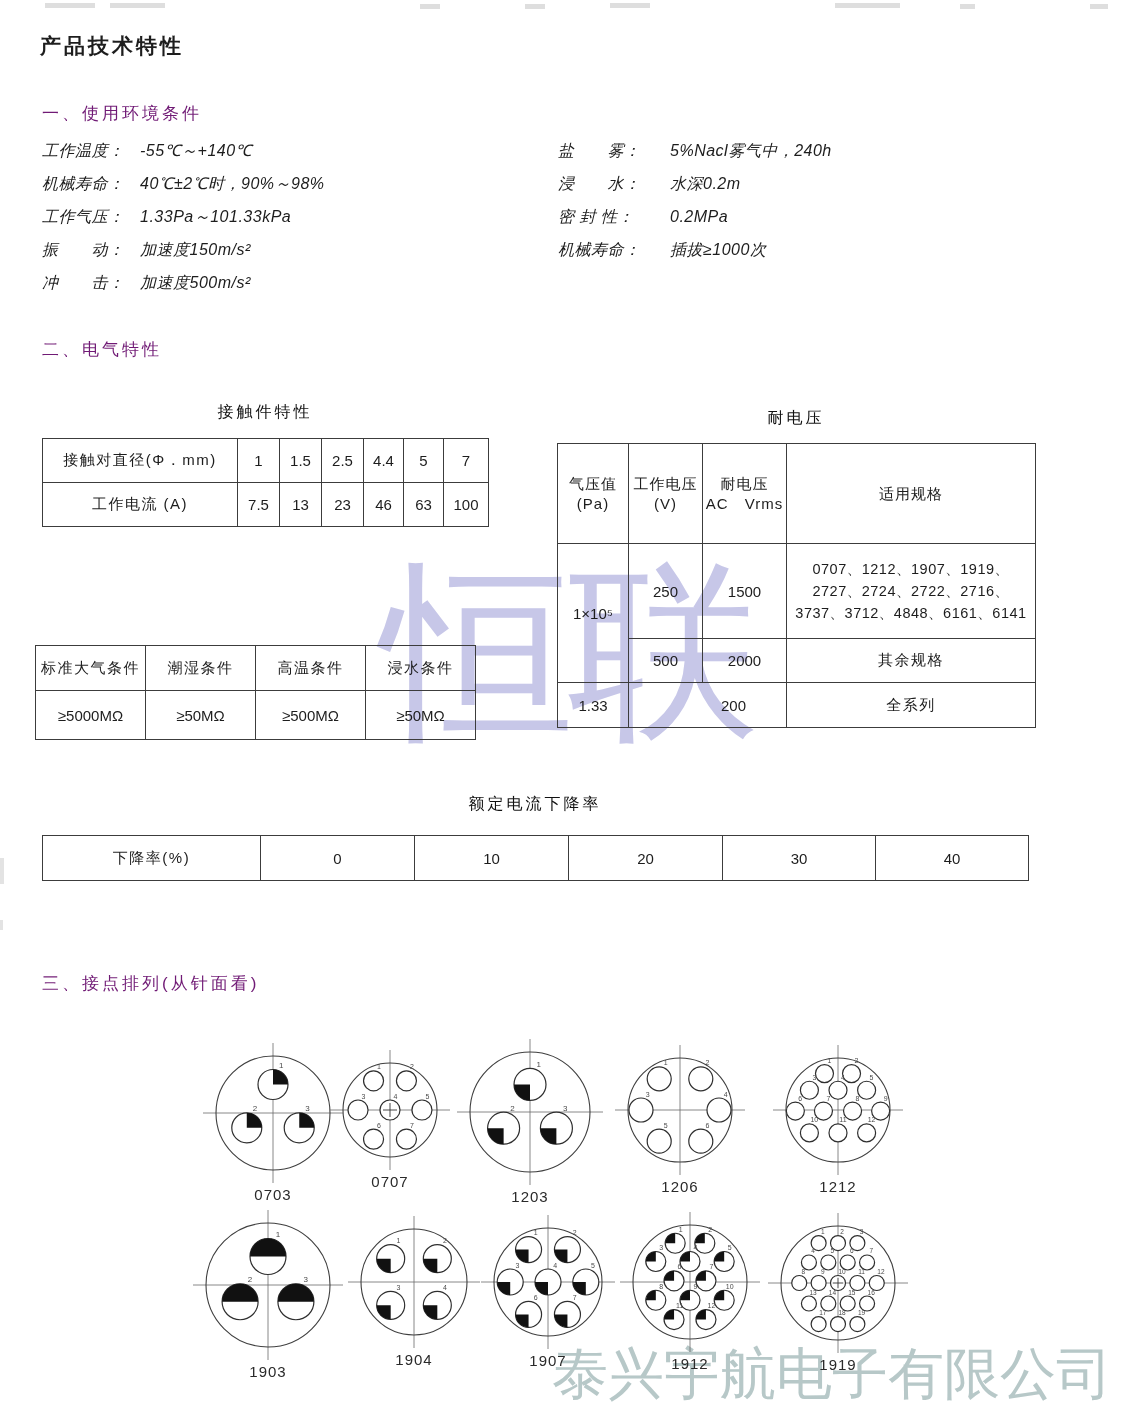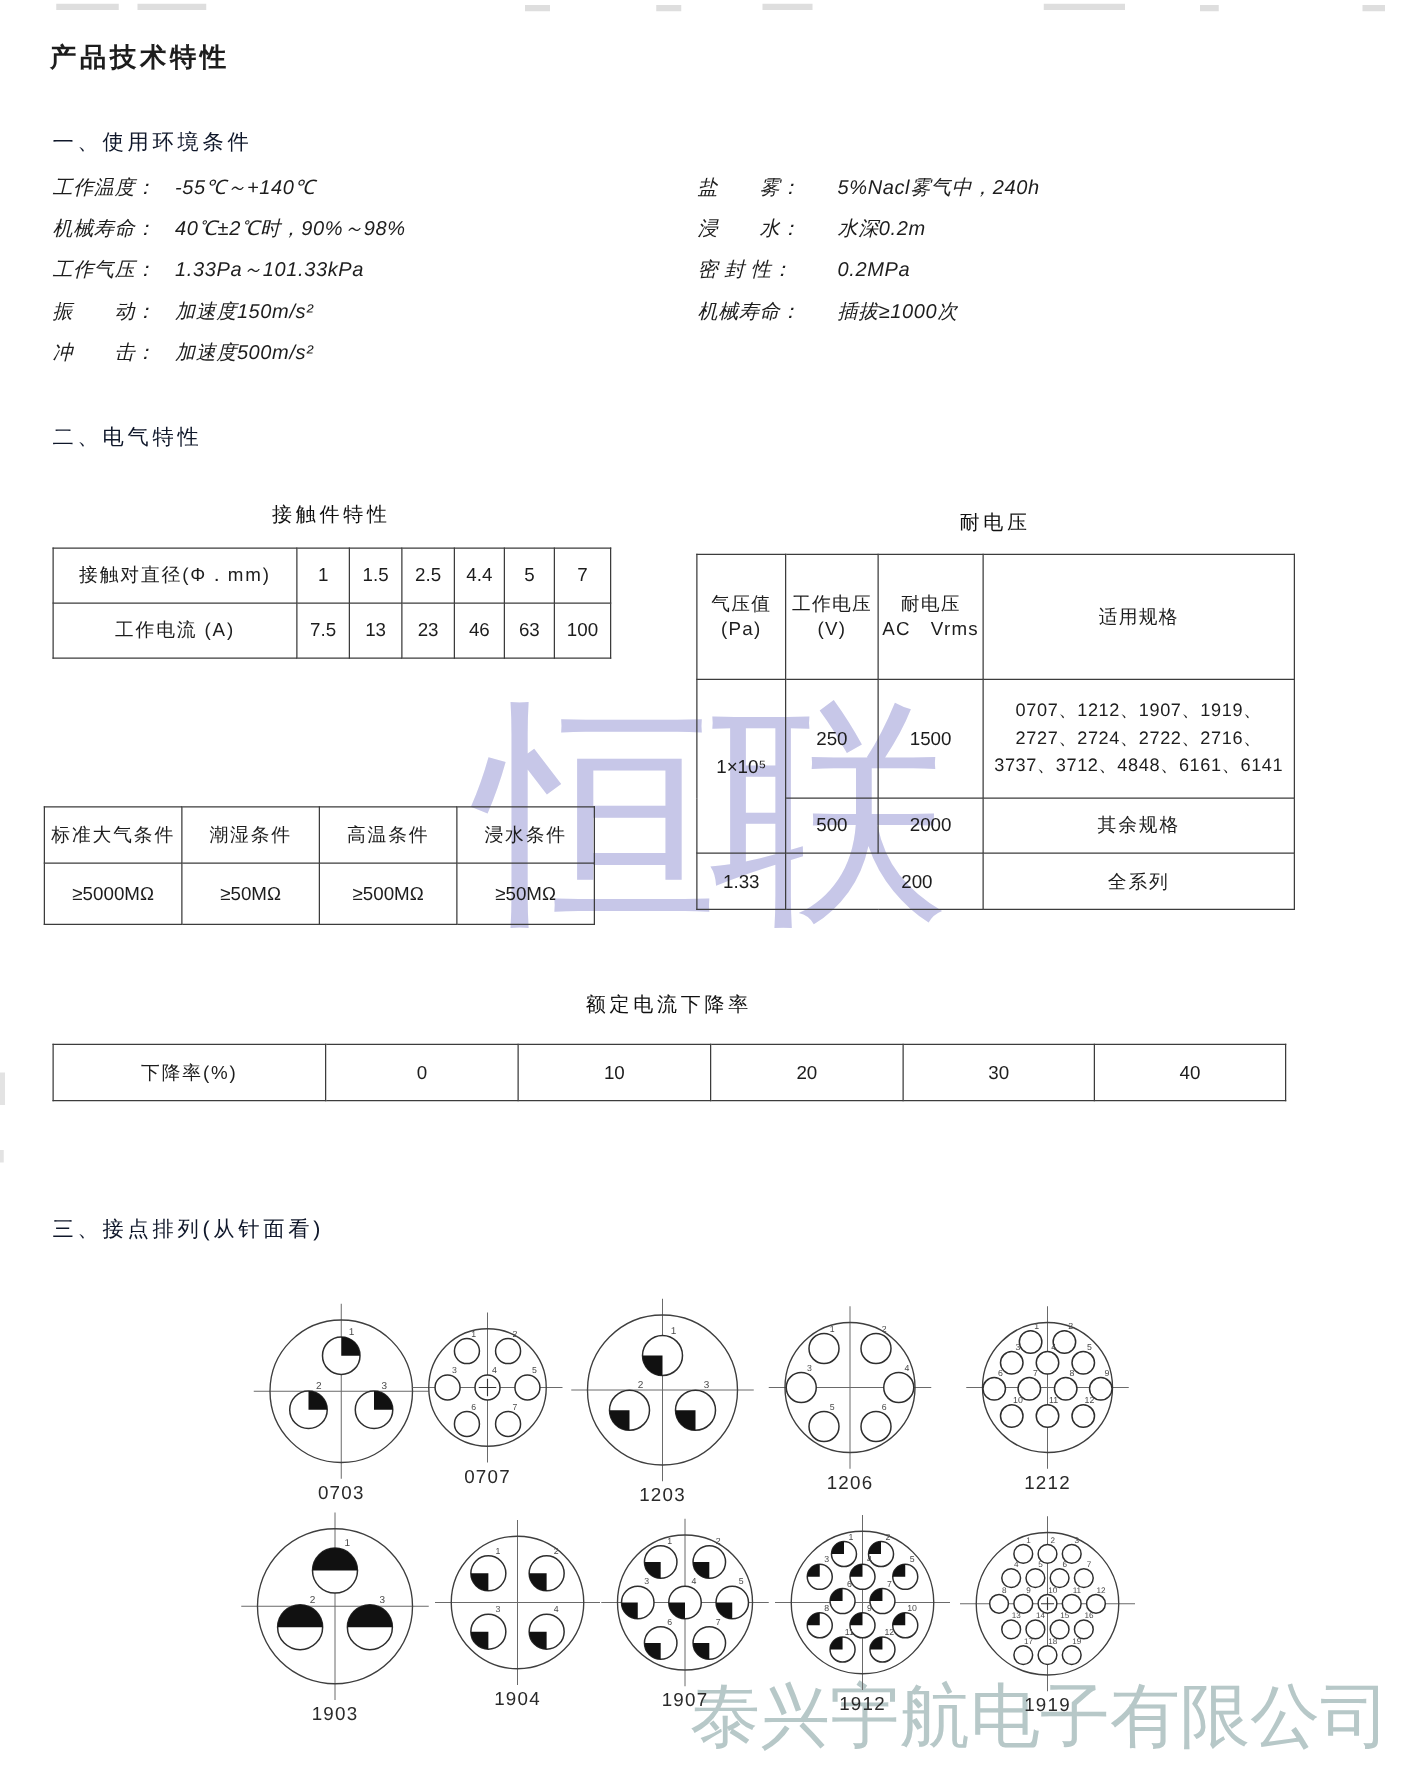--- a/index.html
+++ b/index.html
@@ -17,21 +17,21 @@
   }
   .wm-bottom {
     left:552px; top:1340px; font-size:56px; line-height:1.2;
     font-family:"DejaVu Serif", serif; color:#b7c8c8; letter-spacing:0px;
   }
   
   .top-noise span { position:absolute; background:#dedede; height:5px; }
   .edge-noise span { position:absolute; background:#e3e3e3; }
   
   .page-title { font-size:21px; font-weight:bold; letter-spacing:3px; }
-  .s-heading  { font-size:17px; letter-spacing:3px; color:#0f172a; }
+  .s-heading  { font-size:17px; letter-spacing:3px; color:#701a75; }
   .tbl-title  { font-size:16px; letter-spacing:3px; text-align:center; color:#111; }
   
   .spec-line { height:33px; line-height:33px; font-size:16px; letter-spacing:0.5px; white-space:nowrap;font-style:italic; }
   .spec-label { display:inline-block; }
   .env-left  .spec-label { width:90px; }
   .env-right .spec-label { width:104px; }
   .spec-value { display:inline-block; margin-left:8px; }
   
   table { border-collapse:collapse; table-layout:fixed; background:transparent; }
   td, th {

